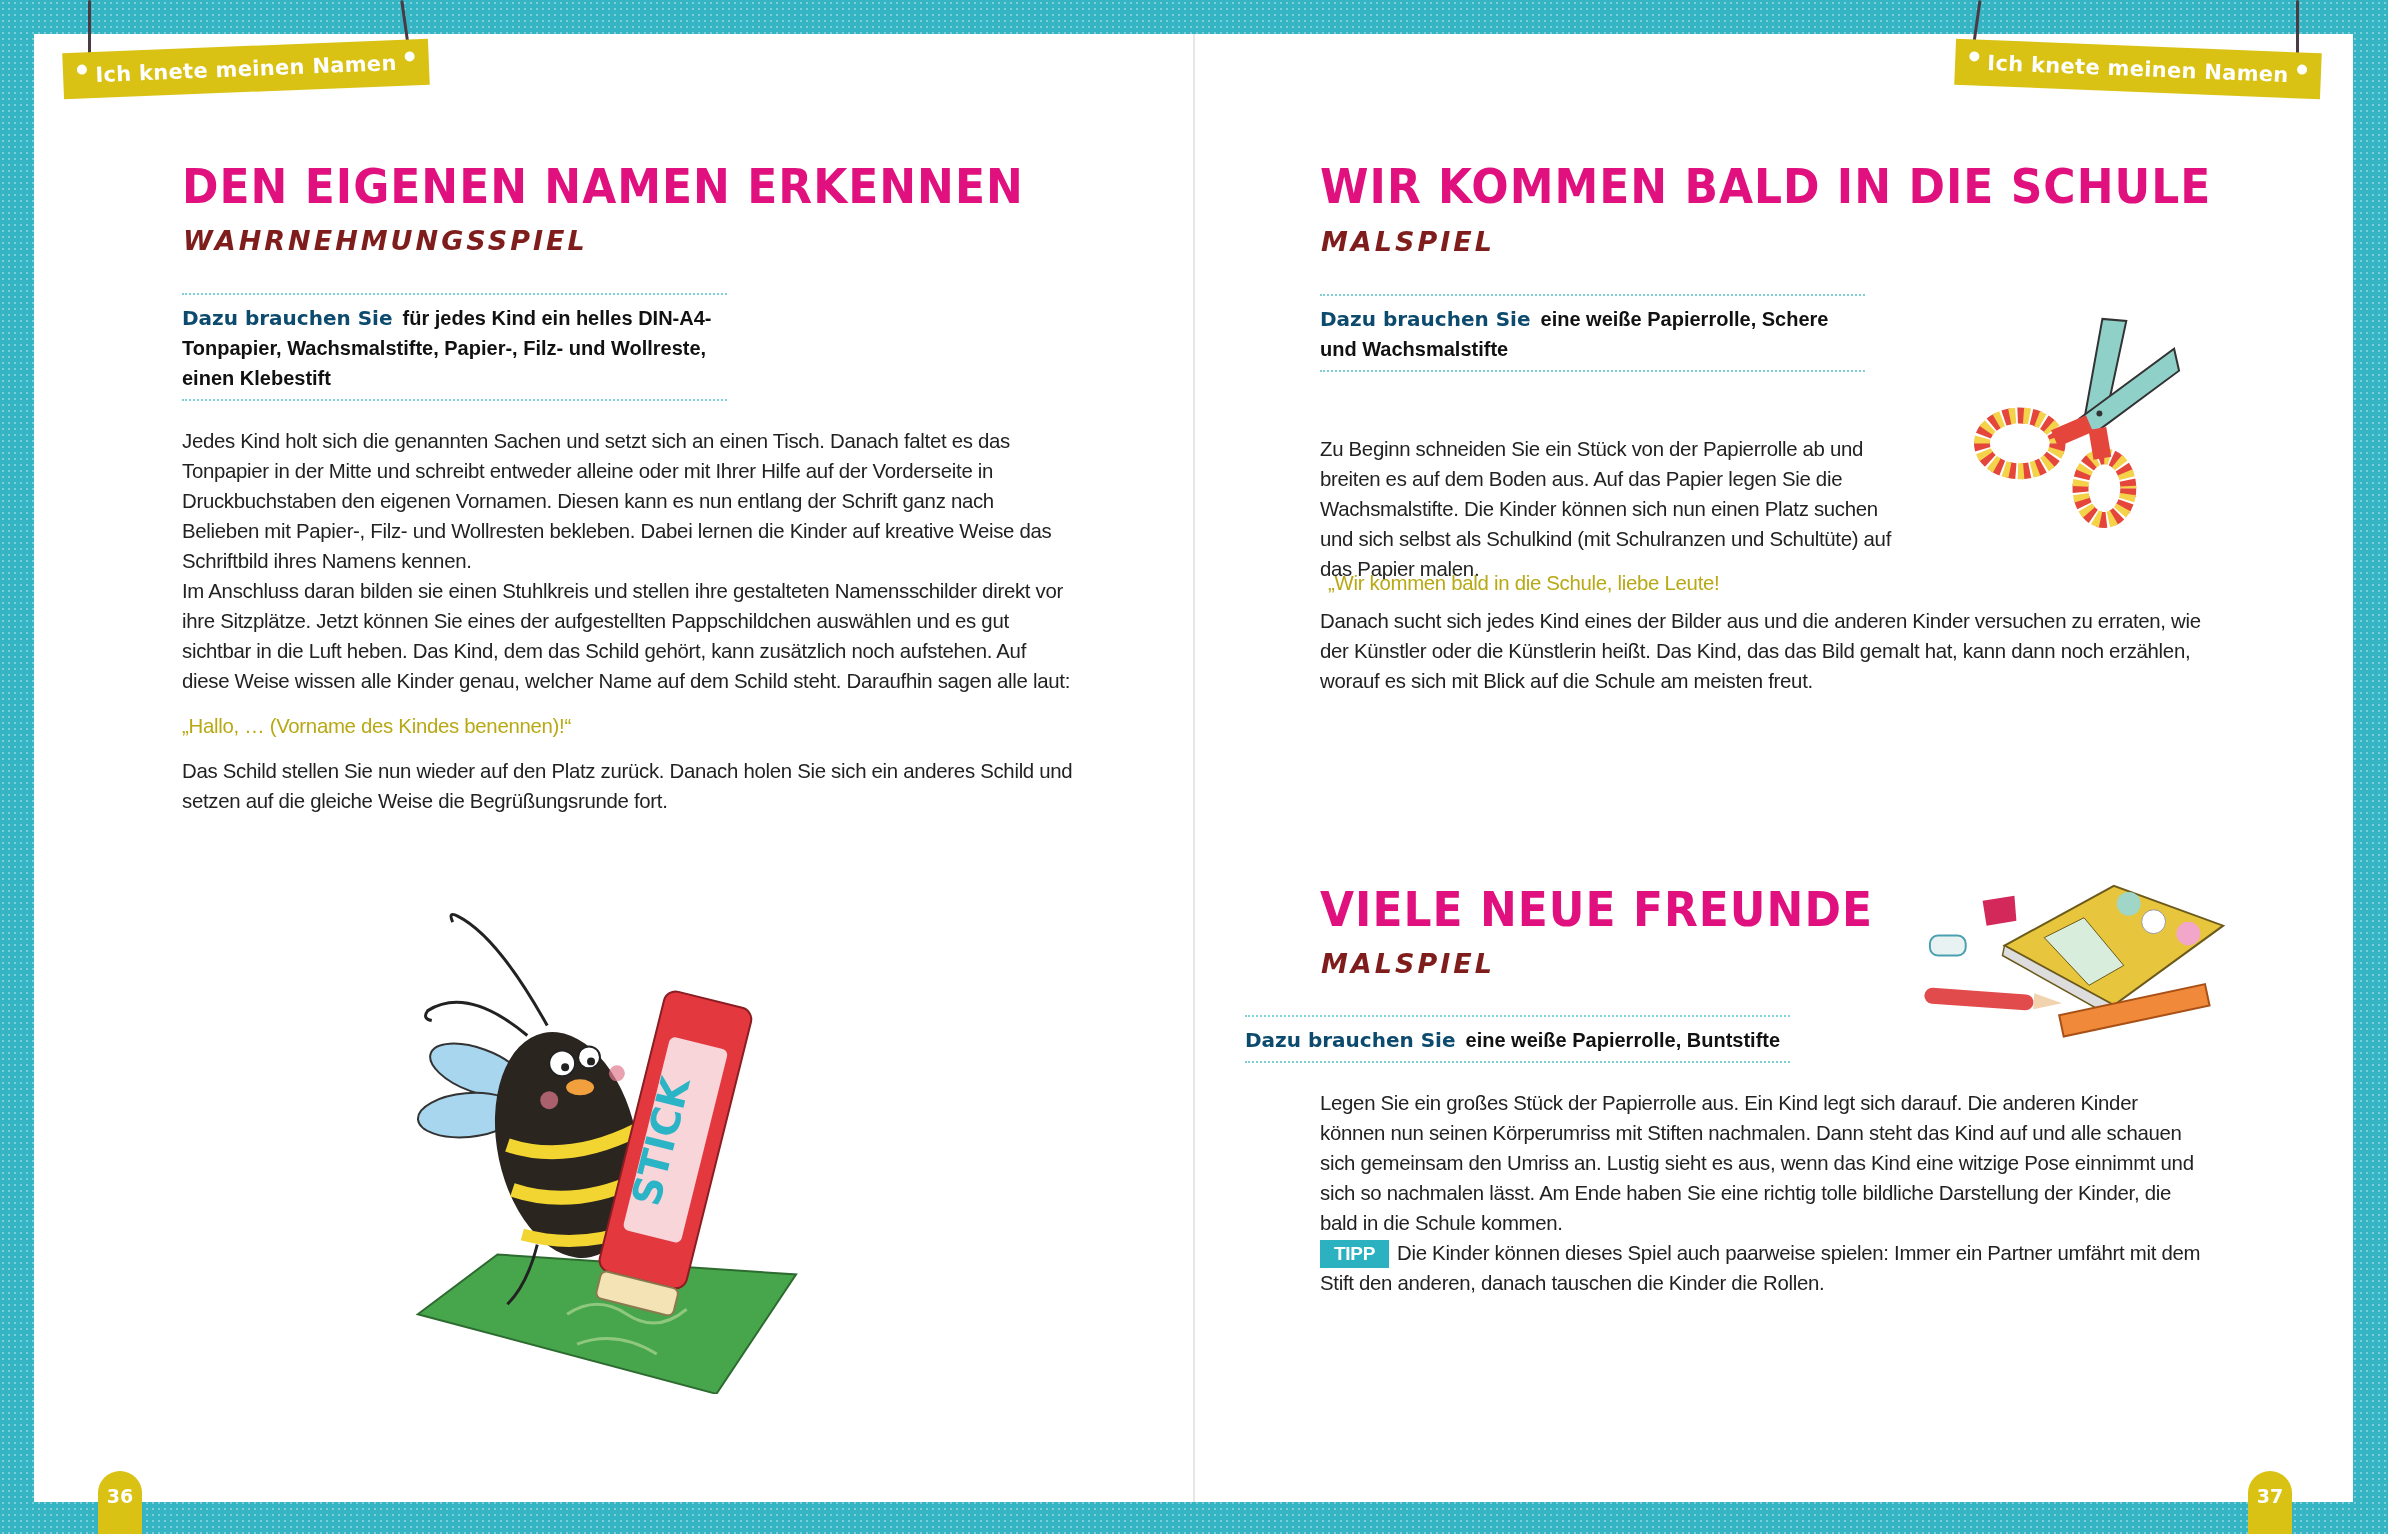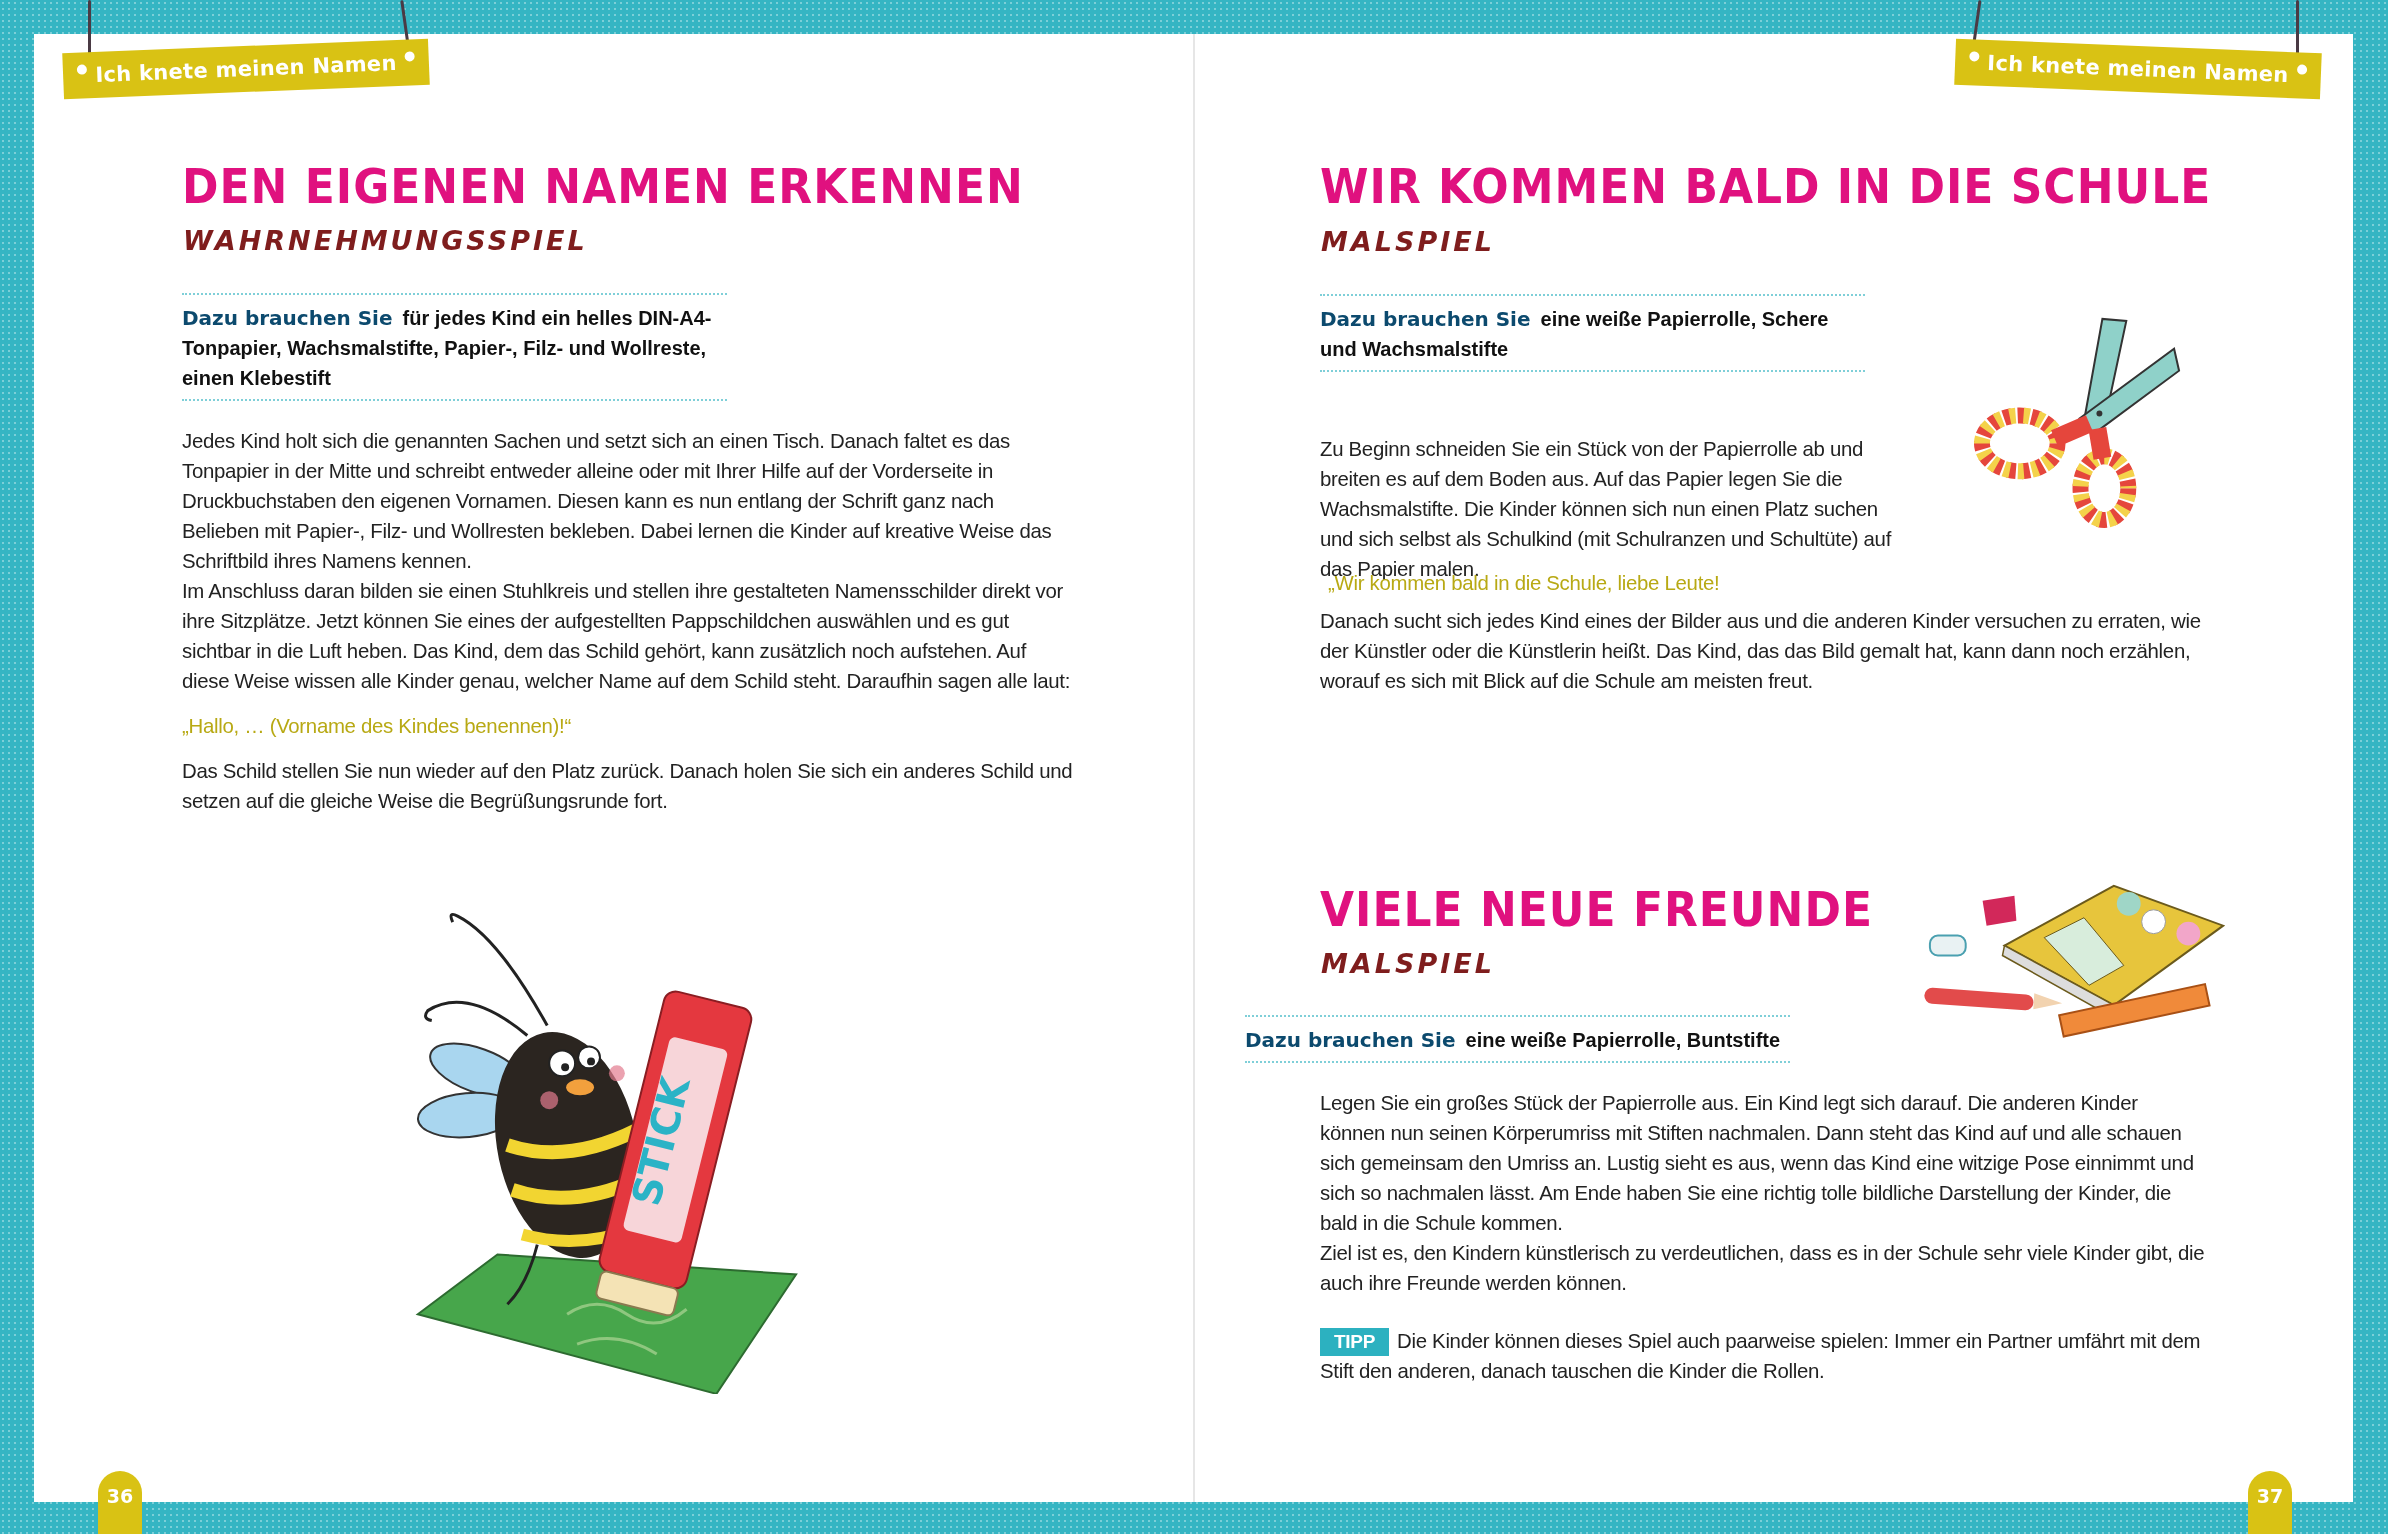--- a/index.html
+++ b/index.html
@@ -158,21 +158,20 @@
 
 <div class="h1" style="left:1320px;top:884px;">VIELE NEUE FREUNDE</div>
 <div class="h2" style="left:1321px;top:948px;">MALSPIEL</div>
 
 <div class="needs" style="left:1245px;top:1015px;width:545px;">
   <span class="lbl">Dazu brauchen Sie</span><span>eine weiße Papierrolle, Buntstifte</span>
 </div>
 
 <div class="body-text" style="left:1320px;top:1088px;width:886px;">
   <p style="margin:0;">Legen Sie ein großes Stück der Papierrolle aus. Ein Kind legt sich darauf. Die anderen Kinder können nun seinen Körperumriss mit Stiften nachmalen. Dann steht das Kind auf und alle schauen sich gemeinsam den Umriss an. Lustig sieht es aus, wenn das Kind eine witzige Pose einnimmt und sich so nachmalen lässt. Am Ende haben Sie eine richtig tolle bildliche Darstellung der Kinder, die bald in die Schule kommen.</p>
-  <p style="margin-bottom:28px;">Ziel ist es, den Kindern künstlerisch zu verdeutlichen, dass es in der Schule sehr viele Kinder gibt, die auch ihre Freunde werden können.</p>
   <p><span class="tipp">TIPP</span><span>Die Kinder können dieses Spiel auch paarweise spielen: Immer ein Partner umfährt mit dem Stift den anderen, danach tauschen die Kinder die Rollen.</span></p>
 </div>
 
 <svg class="illus" style="left:1915px;top:866px;" width="338" height="179" viewBox="0 0 340 180">
   <polygon points="90,80 200,20 310,60 200,140" fill="#e7c53c" stroke="#6b5a1c" stroke-width="2"></polygon>
   <polygon points="90,80 200,140 195,150 88,90" fill="#ddd" stroke="#6b5a1c" stroke-width="1.5"></polygon>
   <polygon points="130,72 170,52 210,100 175,120" fill="#d8eddc" stroke="#6b5a1c" stroke-width="1"></polygon>
   <circle cx="215" cy="38" r="12" fill="#9fd6c7"></circle>
   <circle cx="240" cy="56" r="12" fill="#fff" stroke="#999"></circle>
   <circle cx="275" cy="68" r="12" fill="#f2a6c9"></circle>

